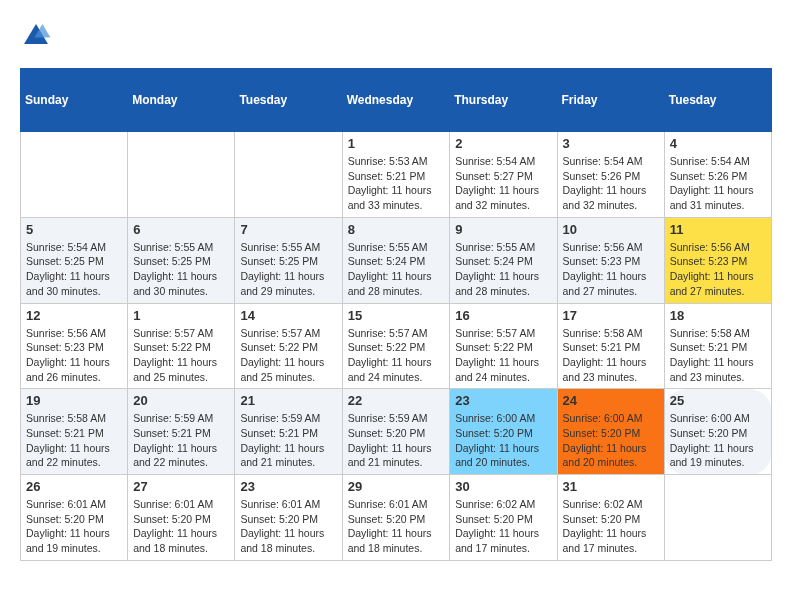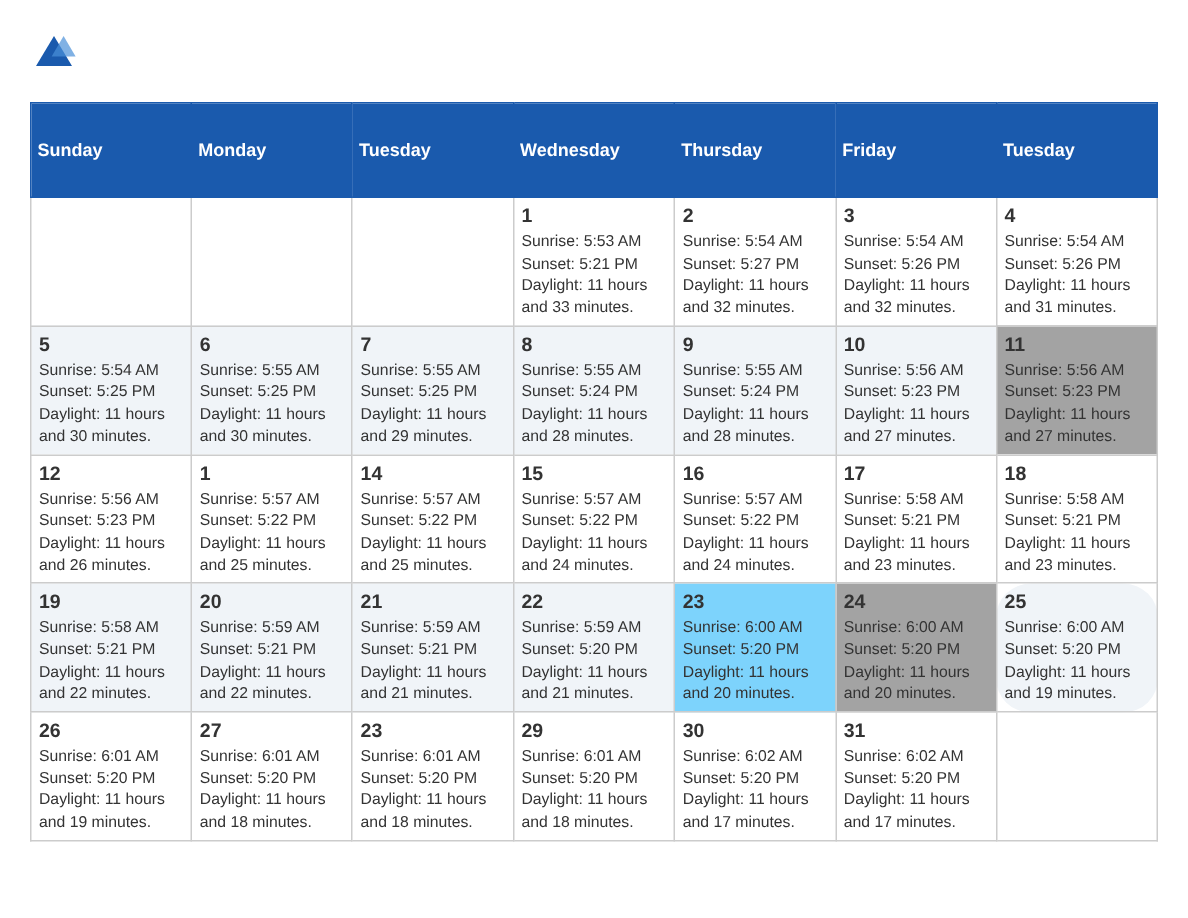--- a/index.html
+++ b/index.html
@@ -178,21 +178,21 @@
           <div class="day-info">Sunrise: 5:55 AM
 Sunset: 5:24 PM
 Daylight: 11 hours and 28 minutes.</div>
         </td>
         <td style="background: rgb(240, 244, 248);">
           <div class="day-number">10</div>
           <div class="day-info">Sunrise: 5:56 AM
 Sunset: 5:23 PM
 Daylight: 11 hours and 27 minutes.</div>
         </td>
-        <td style="background: #a3a3a3;">
+        <td style="background: #fde047;">
           <div class="day-number">11</div>
           <div class="day-info">Sunrise: 5:56 AM
 Sunset: 5:23 PM
 Daylight: 11 hours and 27 minutes.</div>
         </td>
       </tr>
       <tr>
         <td>
           <div class="day-number">12</div>
           <div class="day-info">Sunrise: 5:56 AM
@@ -260,21 +260,21 @@
           <div class="day-info">Sunrise: 5:59 AM
 Sunset: 5:20 PM
 Daylight: 11 hours and 21 minutes.</div>
         </td>
         <td style="background: #7dd3fc;">
           <div class="day-number">23</div>
           <div class="day-info">Sunrise: 6:00 AM
 Sunset: 5:20 PM
 Daylight: 11 hours and 20 minutes.</div>
         </td>
-        <td style="background: #a3a3a3;">
+        <td style="background: #f97316;">
           <div class="day-number">24</div>
           <div class="day-info">Sunrise: 6:00 AM
 Sunset: 5:20 PM
 Daylight: 11 hours and 20 minutes.</div>
         </td>
         <td style="background: rgb(240, 244, 248); border-radius: 23px;">
           <div class="day-number">25</div>
           <div class="day-info">Sunrise: 6:00 AM
 Sunset: 5:20 PM
 Daylight: 11 hours and 19 minutes.</div>

